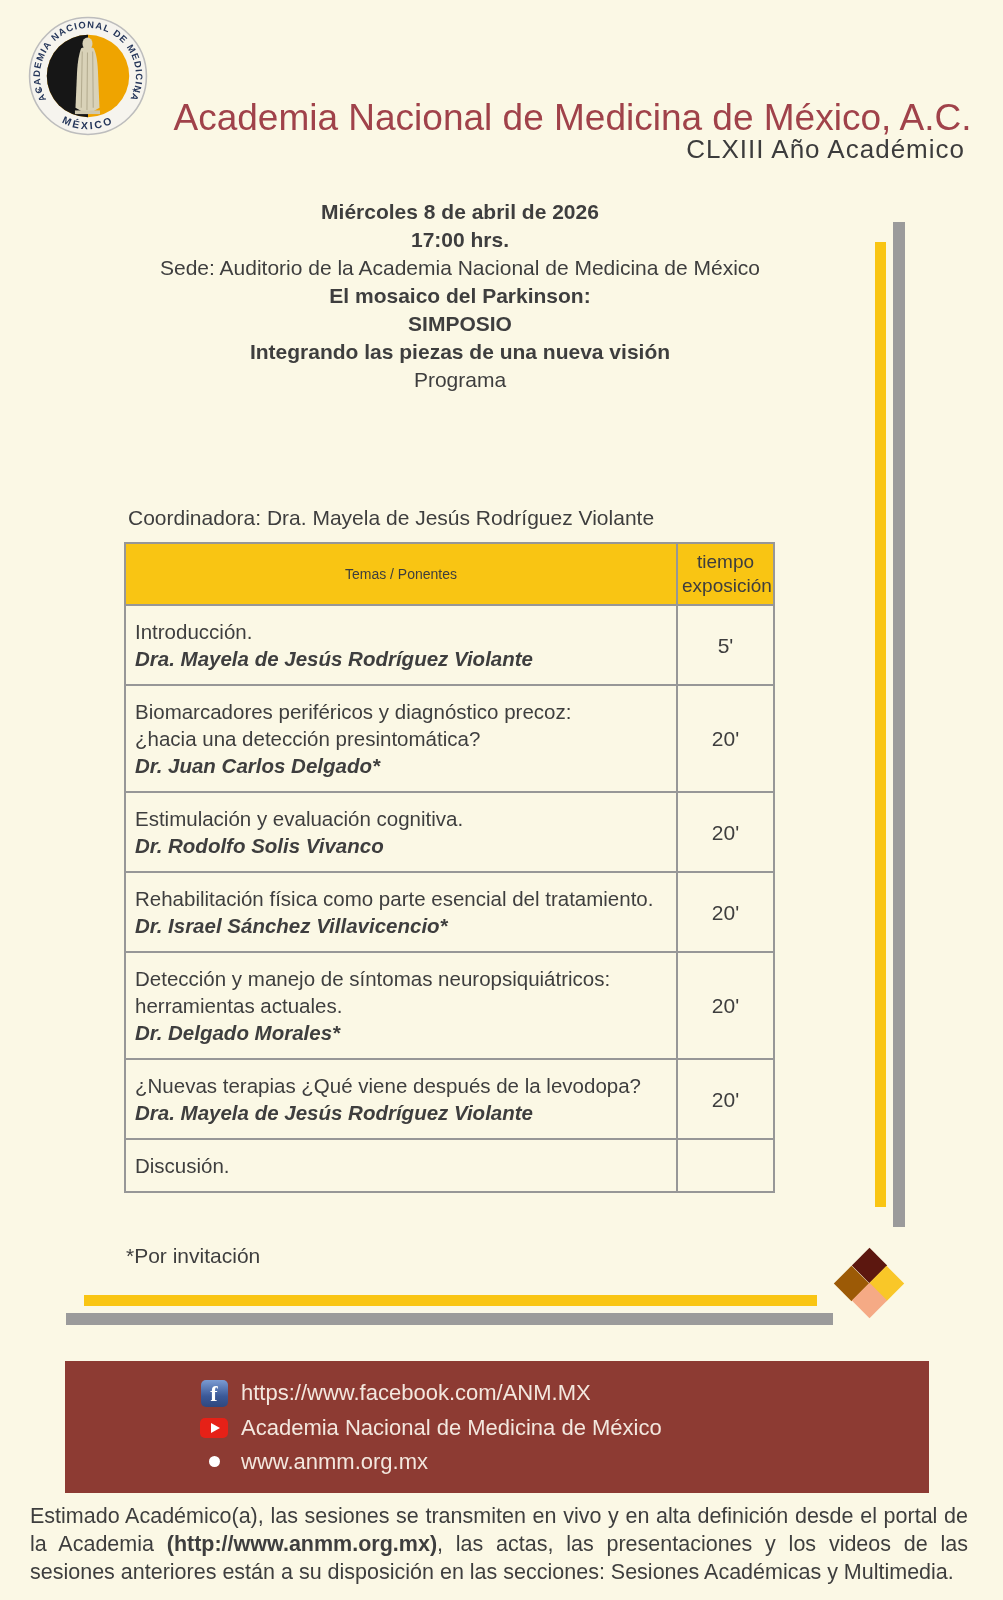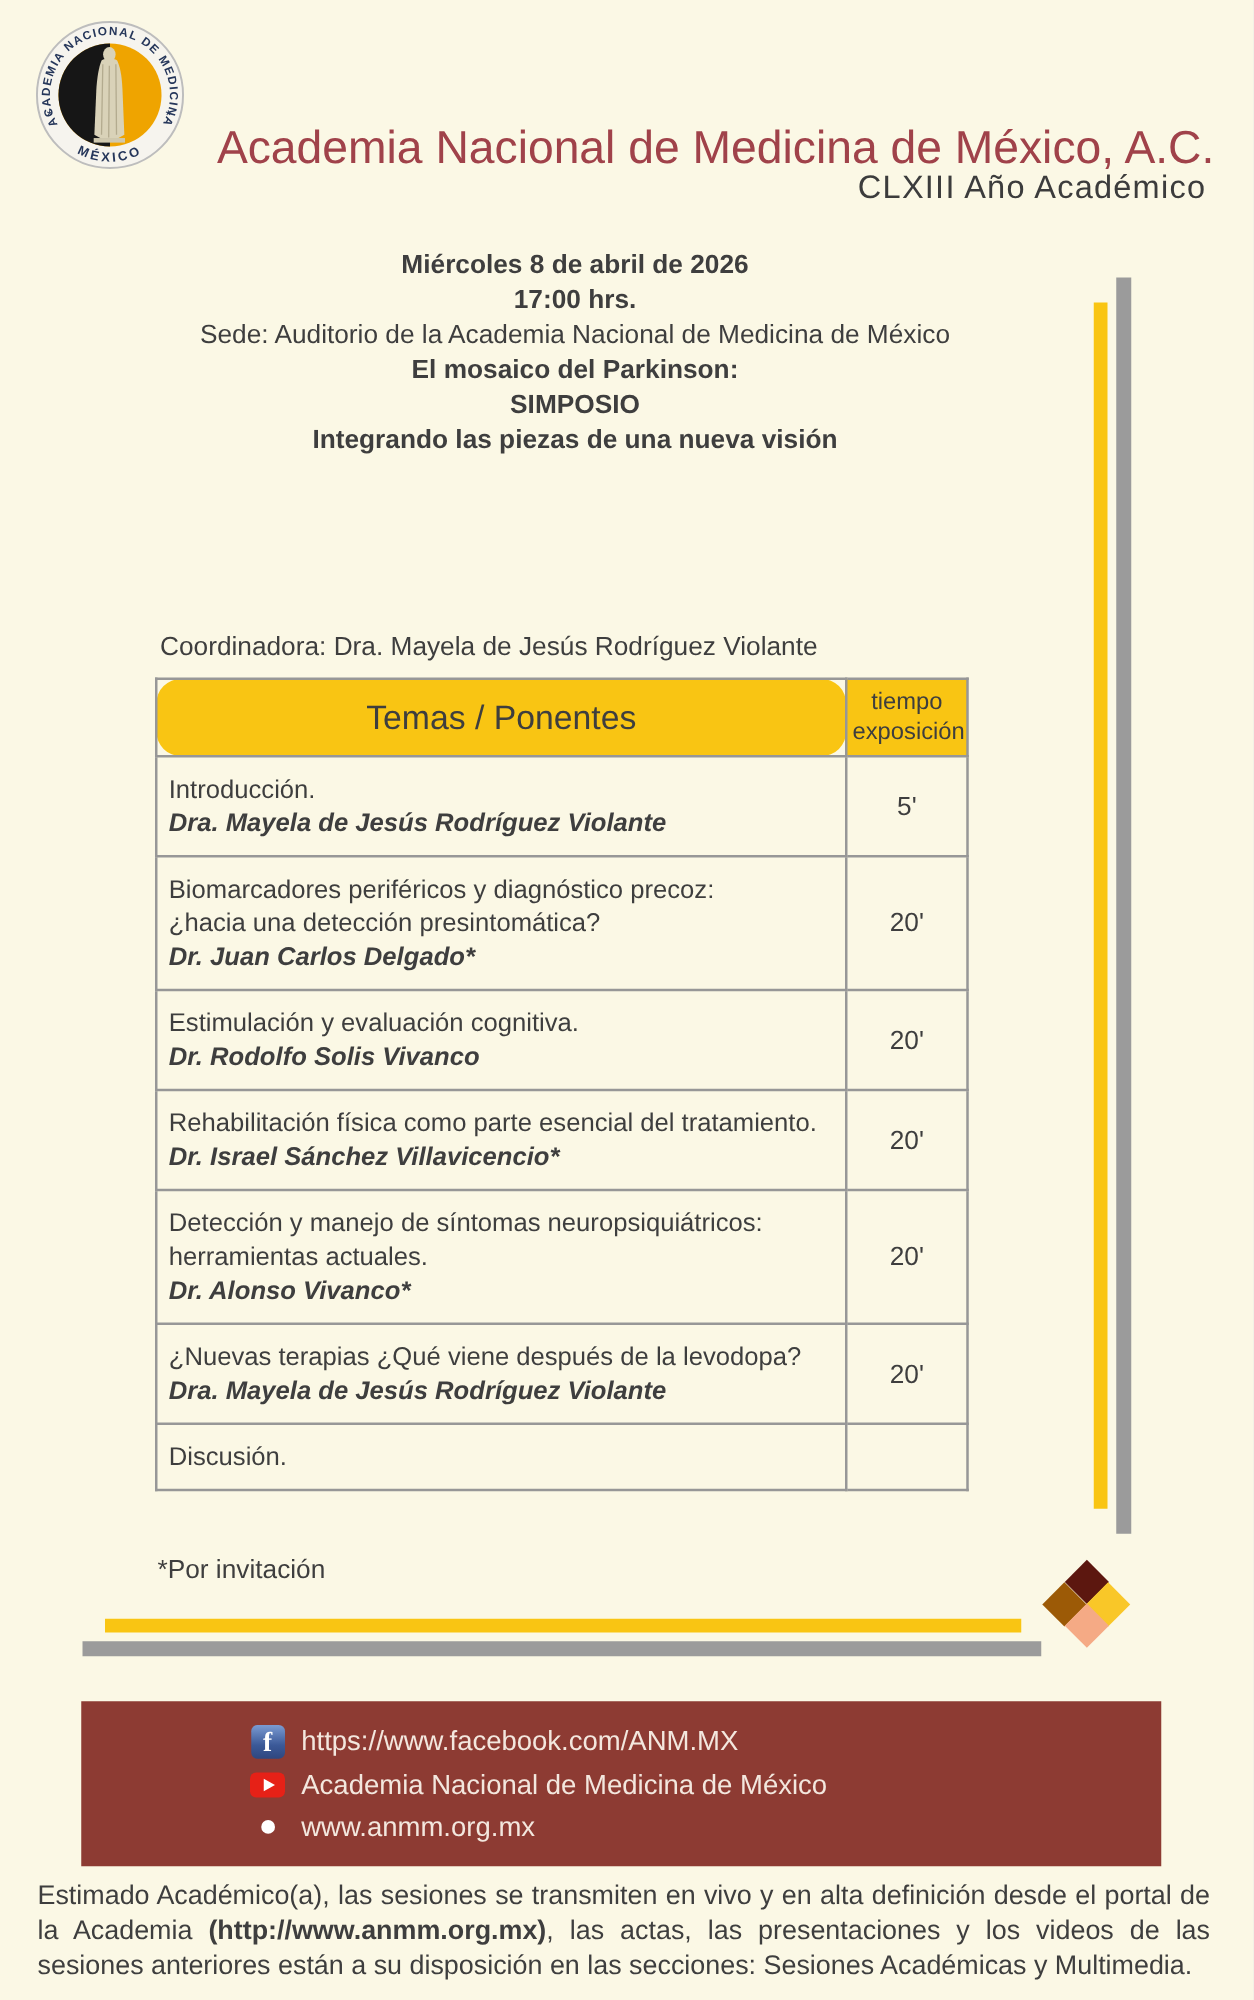--- a/index.html
+++ b/index.html
@@ -45,21 +45,21 @@
   table.program col.c-time{width:97px;}
   table.program th,table.program td{
     border:2px solid #979797;
     padding:12px 9px;
     vertical-align:middle;
   }
   table.program th{
     background:#F9C513;font-weight:400;
     text-align:center;padding:4px 4px;
   }
-  th.th-topic{font-size:27px;height:52px;border-radius:20px;}
+  th.th-topic{font-size:14px;height:52px;}
   th.th-time{font-size:19px;line-height:24px;}
   td.time-cell{text-align:center;font-size:21px;}
   td.topic-cell .speaker{font-weight:bold;font-style:italic;}
   
   .footnote{position:absolute;left:126px;top:1244px;font-size:21px;}
   
   .vbar-yellow{position:absolute;left:875px;top:242px;width:11px;height:965px;background:#F9C513;}
   .vbar-gray{position:absolute;left:893px;top:222px;width:12px;height:1005px;background:#9B9B9B;}
   .hbar-yellow{position:absolute;left:84px;top:1295px;width:733px;height:11px;background:#F9C513;}
   .hbar-gray{position:absolute;left:66px;top:1313px;width:767px;height:12px;background:#9B9B9B;}
@@ -137,20 +137,21 @@
   <div class="org-title">Academia Nacional de Medicina de México, A.C.</div>
   <div class="year-label">CLXIII Año Académico</div>
 
   <div class="event-block">
     <p class="bold">Miércoles 8 de abril de 2026</p>
     <p class="bold">17:00 hrs.</p>
     <p class="mt-venue">Sede: Auditorio de la Academia Nacional de Medicina de México</p>
     <p class="bold">El mosaico del Parkinson:</p>
     <p class="bold mt-simposio">SIMPOSIO</p>
     <p class="bold">Integrando las piezas de una nueva visión</p>
+    <p class="mt-programa">Programa</p>
   </div>
 
   <div class="coordinator">Coordinadora: Dra. Mayela de Jesús Rodríguez Violante</div>
 
   <table class="program">
     <colgroup>
         <col class="c-topic">
         <col class="c-time">
       </colgroup>
     <thead>
@@ -193,21 +194,21 @@
             <div>Rehabilitación física como parte esencial del tratamiento.</div>
             <div class="speaker">Dr. Israel Sánchez Villavicencio*</div>
           </td>
       <td class="time-cell">20'</td>
     </tr>
 
     <tr>
       <td class="topic-cell">
             <div>Detección y manejo de síntomas neuropsiquiátricos:</div>
             <div>herramientas actuales.</div>
-            <div class="speaker">Dr. Alonso Vivanco*</div>
+            <div class="speaker">Dr. Delgado Morales*</div>
           </td>
       <td class="time-cell">20'</td>
     </tr>
 
     <tr>
       <td class="topic-cell">
             <div>¿Nuevas terapias ¿Qué viene después de la levodopa?</div>
             <div class="speaker">Dra. Mayela de Jesús Rodríguez Violante</div>
           </td>
       <td class="time-cell">20'</td>

